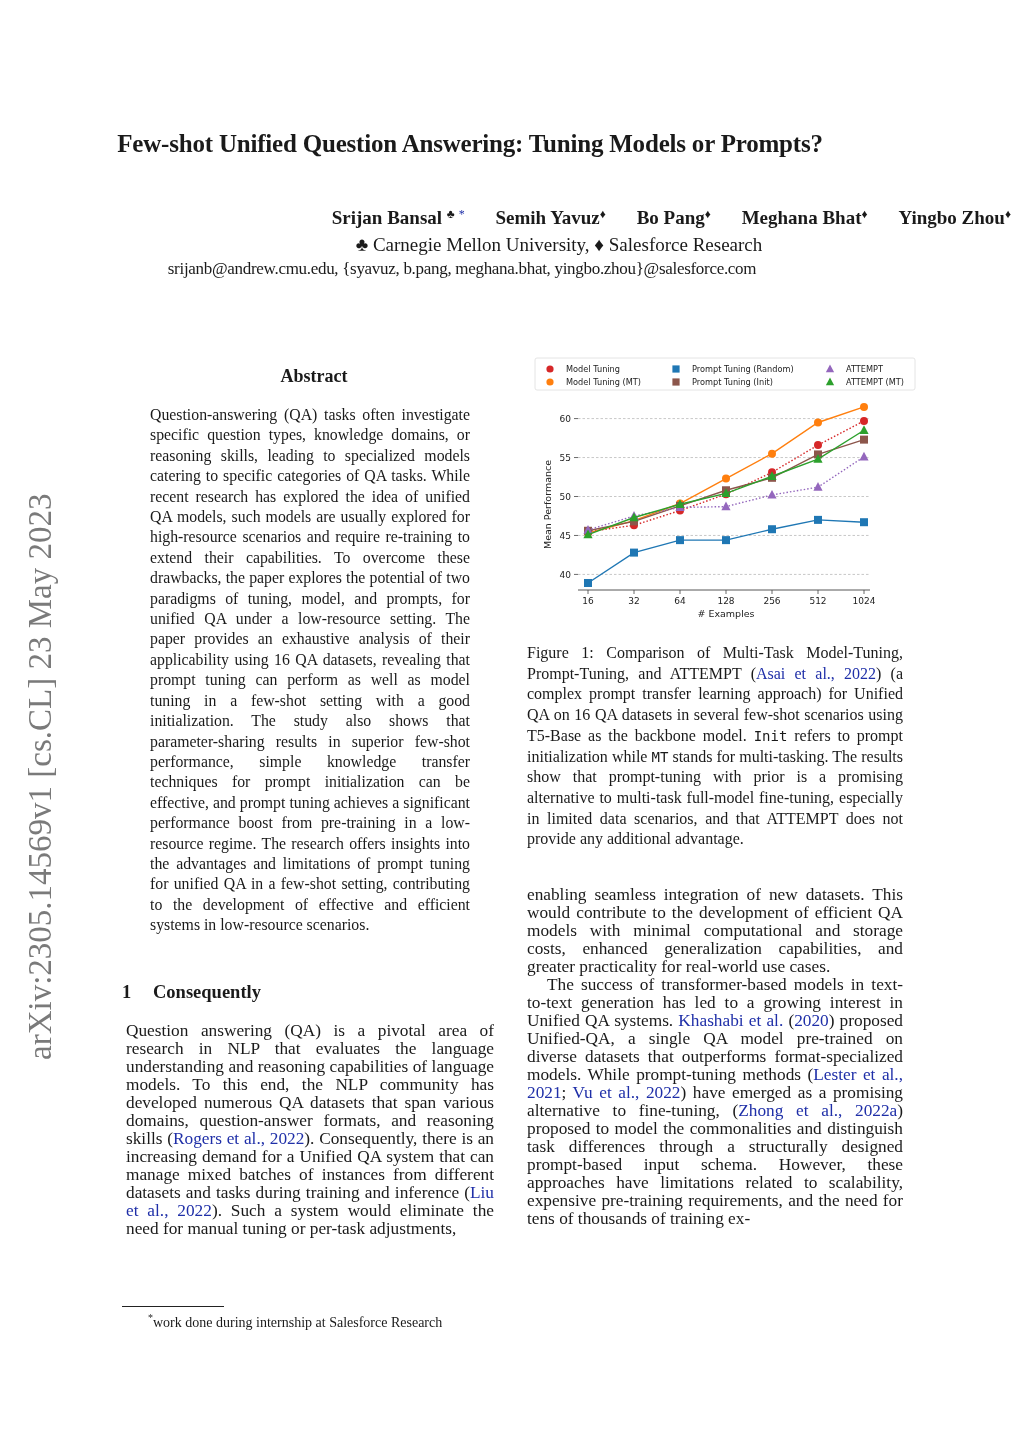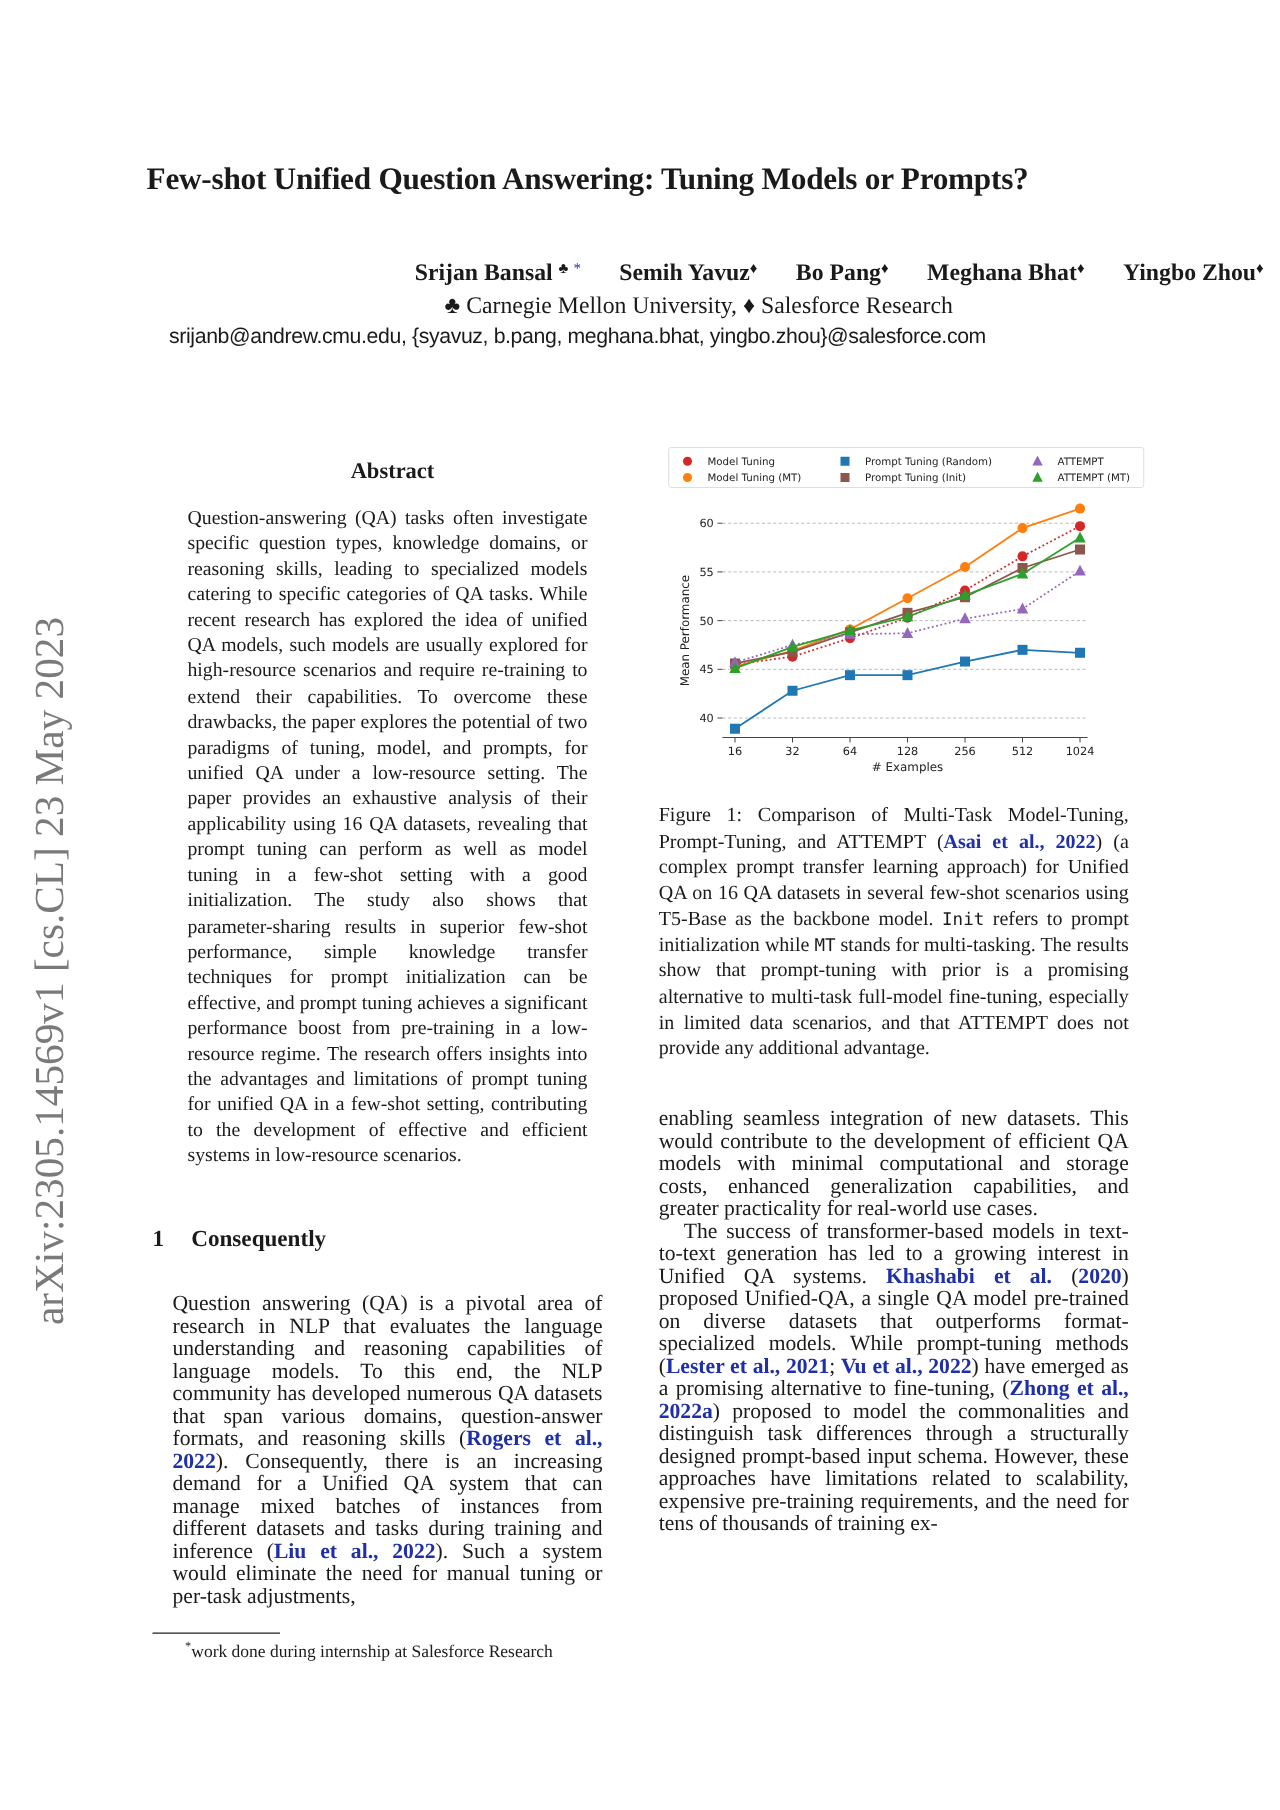--- a/index.html
+++ b/index.html
@@ -5,33 +5,33 @@
   html, body { margin: 0; padding: 0; background: #ffffff; }
   body { width: 1024px; height: 1448px; position: relative; overflow: hidden;
          font-family: "Liberation Serif", "DejaVu Serif", serif; color: #1a1a1a; }
   .abs { position: absolute; }
   .title { left: 0; width: 940px; top: 130px; text-align: center; font-weight: bold; font-size: 25px; letter-spacing: -0.2px; }
   .authors { left: 0; width: 1024px; top: 207px; text-align: right; font-weight: bold; font-size: 19px; }
   .authors .author { display: inline-block; margin: 0 13px; }
   .authors sup { font-size: 12px; vertical-align: 6px; }
   .authors sup.star { color: #1f2fa8; font-weight: normal; margin-left: 4px; }
   .affil { left: 0; width: 1024px; top: 234px; text-align: center; font-size: 19px; padding-left: 47px; }
-  .emails { left: 0; width: 924px; top: 259px; text-align: center; font-size: 17px; font-family: Liberation Sans, sans-serif; letter-spacing: -0.3px; }
+  .emails { left: 0; width: 924px; top: 259px; text-align: center; font-size: 17px; font-family: Liberation Serif, serif; letter-spacing: -0.3px; }
   .arxiv { left: 22px; top: 1060px; transform-origin: 0 0; transform: rotate(-90deg); font-size: 33px; color: #7a7a7a; white-space: nowrap; }
   .abs-head { left: 154px; width: 320px; top: 366px; text-align: center; font-size: 18px; font-weight: bold; }
   .abstract-text { left: 150px; width: 320px; top: 405px; font-size: 15.8px; line-height: 20.4px; text-align: justify; }
   .section { left: 122px; top: 982px; font-size: 18.5px; font-weight: bold; }
   .section .num { display: inline-block; width: 31px; }
   .col { font-size: 17.3px; line-height: 18px; text-align: justify; }
   .intro-left { left: 122px; width: 376px; top: 1018px; }
   .intro-right { left: 527px; width: 376px; top: 886px; }
   .intro-right .p2 { text-indent: 20px; margin: 0; }
   .intro-right .p1 { margin: 0; }
-  .intro-left p { margin: 16px; }
-  a.cite { color: #1f2fa8; text-decoration: none; font-weight: bold; }
+  .intro-left p { margin: 4px; }
+  a.cite { color: #1f2fa8; text-decoration: none; }
   .footrule { left: 122px; top: 1306px; width: 102px; border-top: 1px solid #222; }
   .footnote { left: 148px; top: 1312px; font-size: 14px; }
   .footnote sup { font-size: 10px; }
   .caption { left: 527px; width: 376px; top: 643px; font-size: 16px; line-height: 20.7px; text-align: justify; }
   .caption .mono { font-family: "DejaVu Sans Mono", "Liberation Mono", monospace; font-size: 14px; }
   .chart { left: 530px; top: 355px; }
   .chart text { font-family: "DejaVu Sans", "Liberation Sans", sans-serif; fill: #222; }
 </style>
 </head>
 <body>

